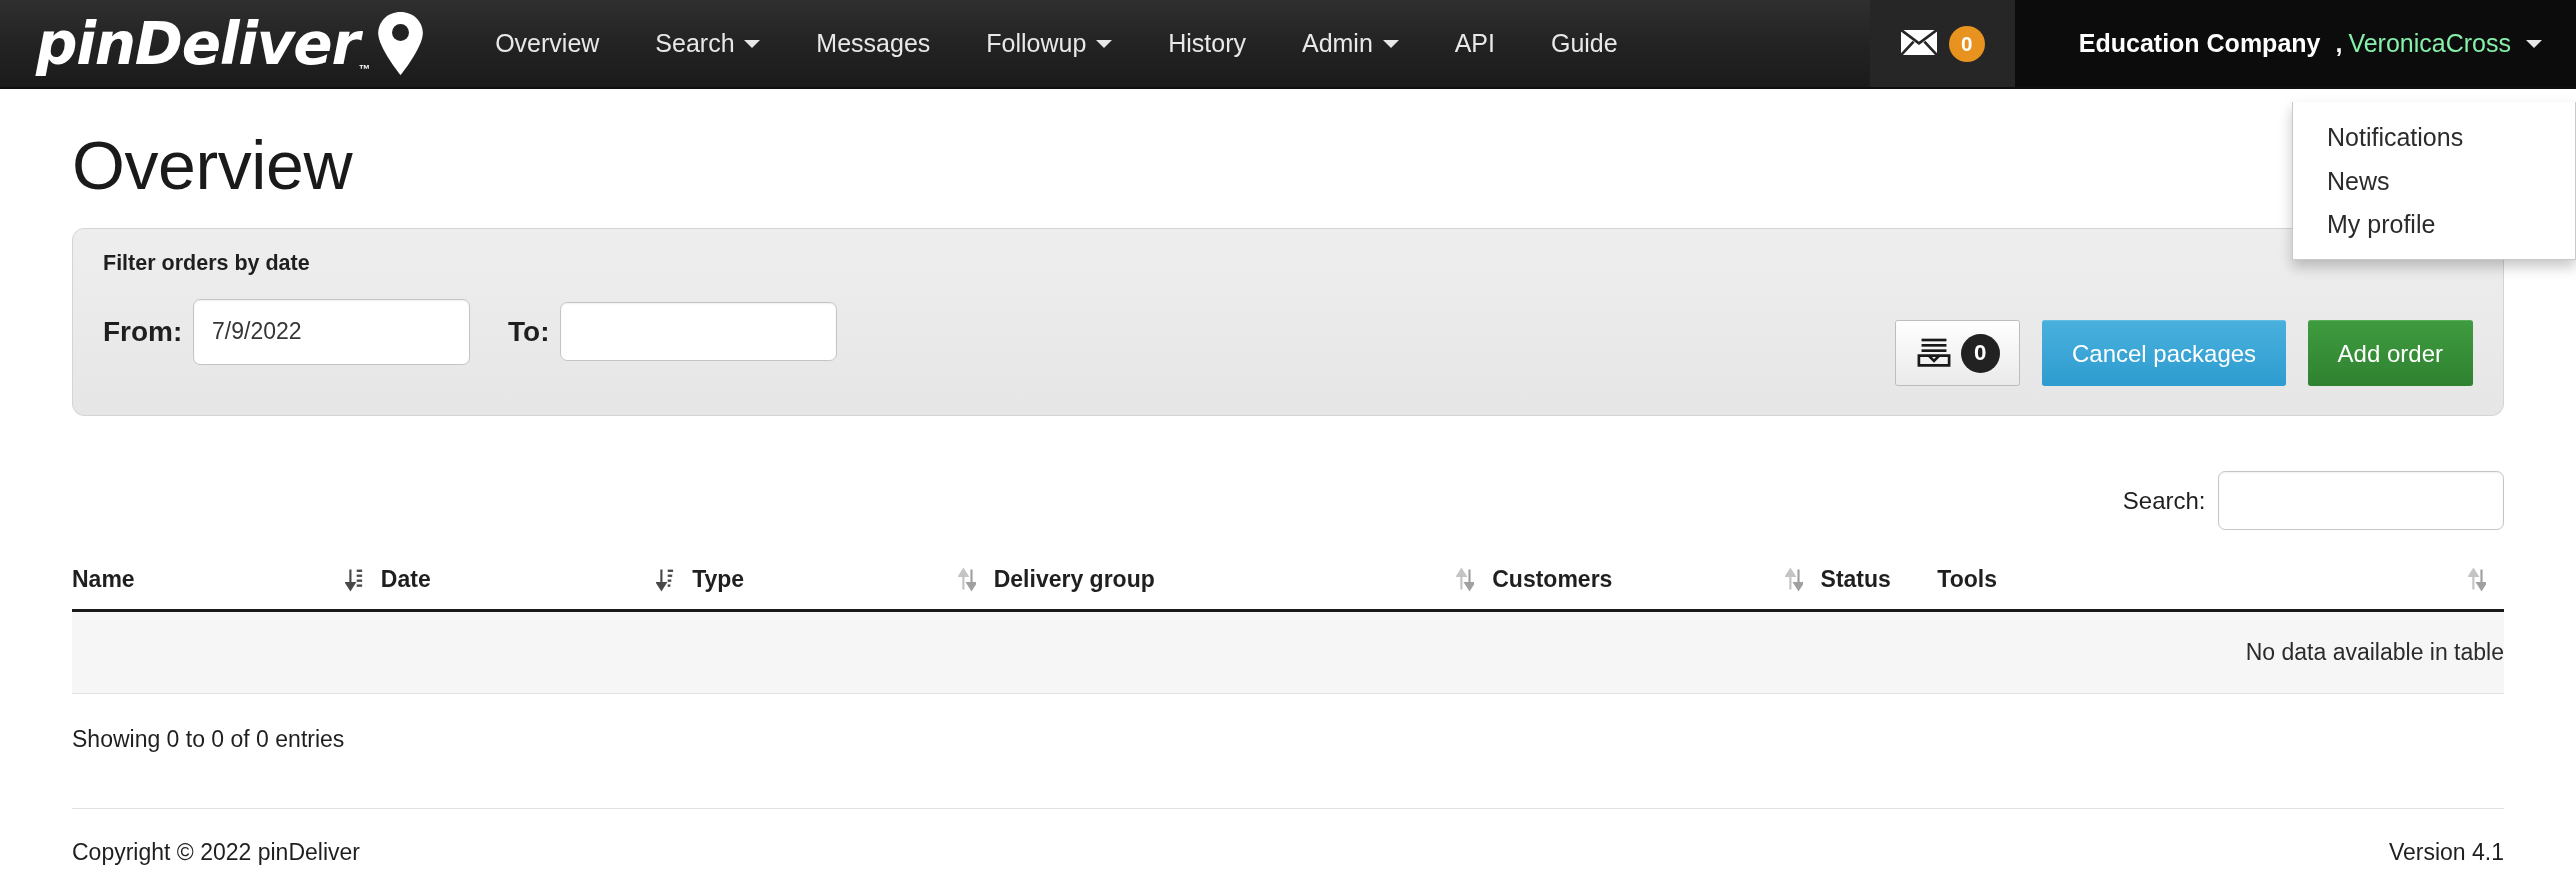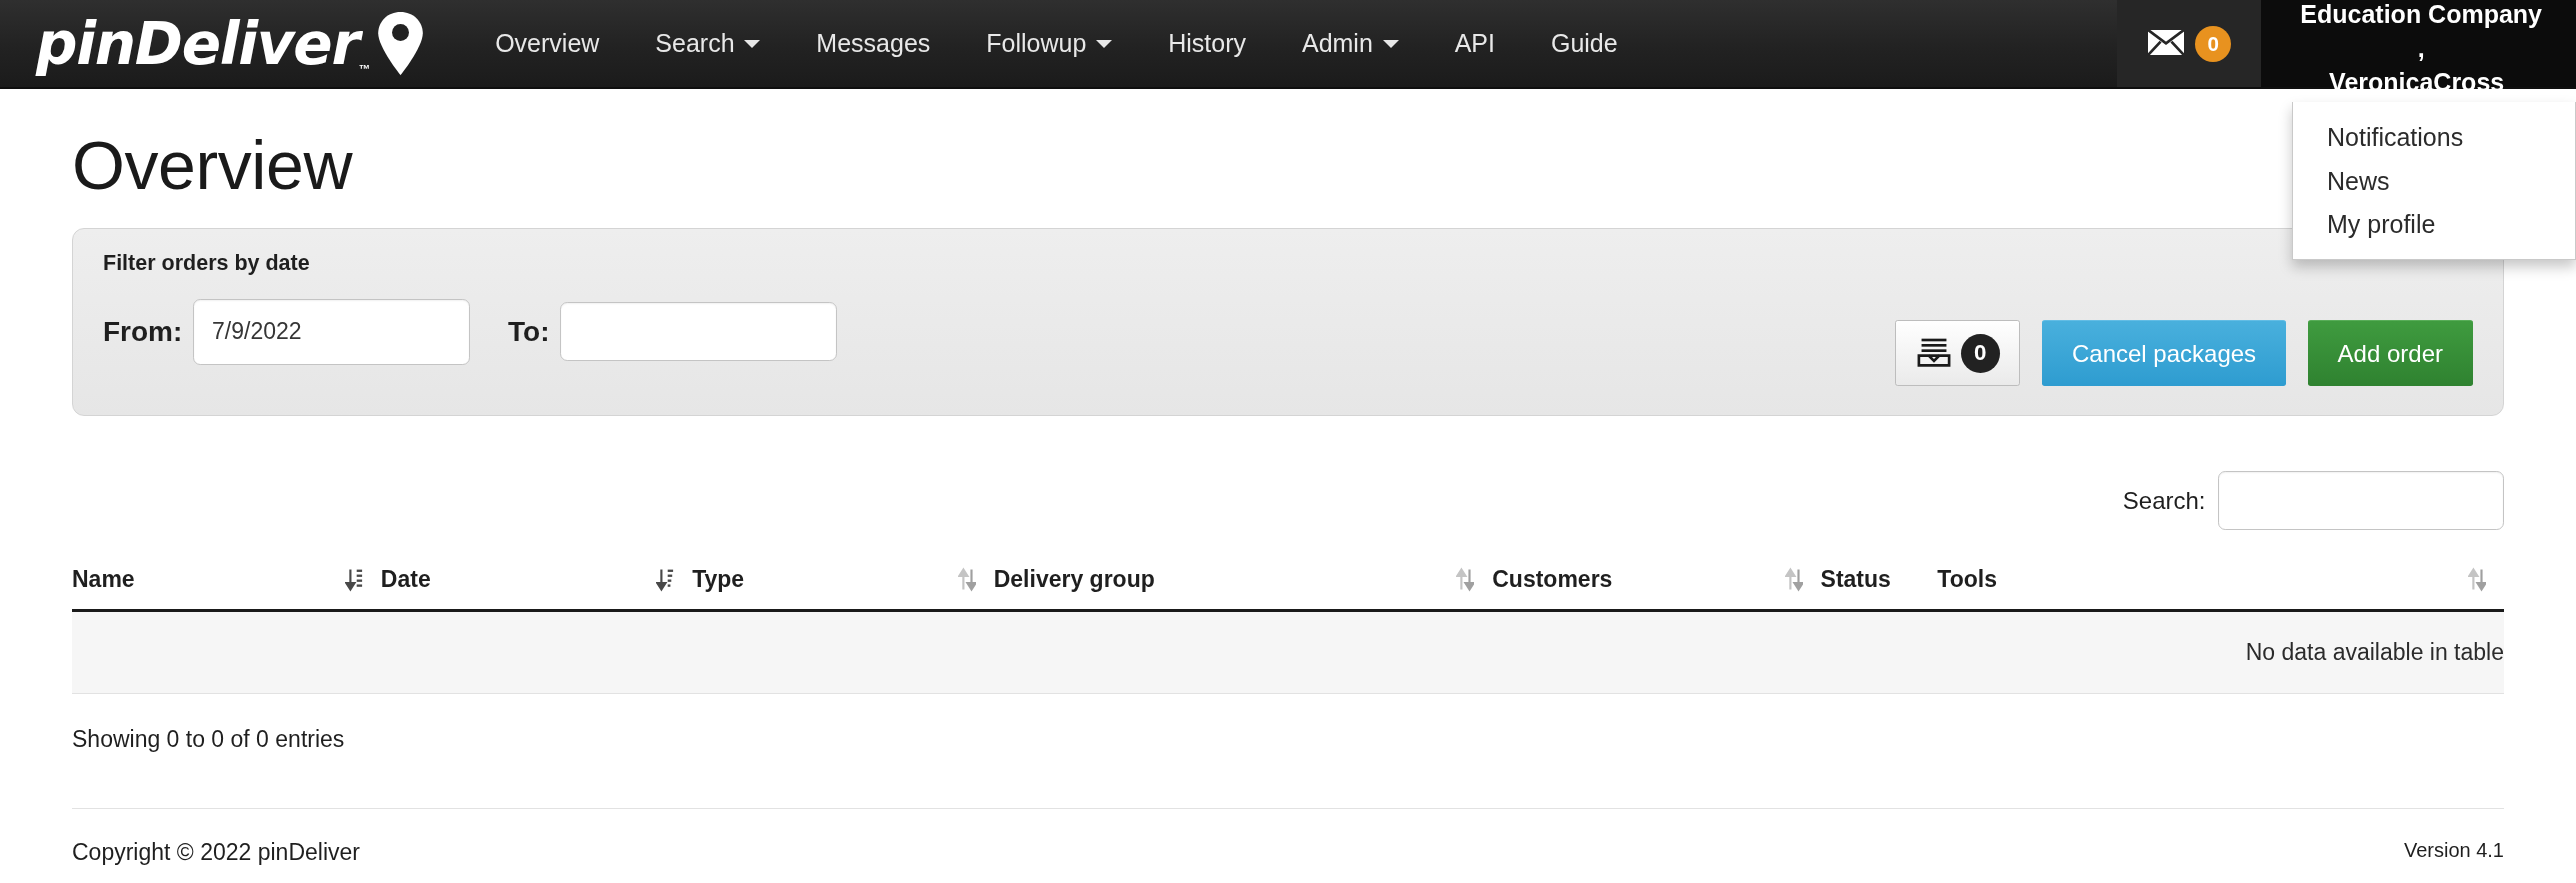--- a/index.html
+++ b/index.html
@@ -94,37 +94,36 @@
     font-size: 20.6px;
     font-weight: bold;
     display: flex;
     align-items: center;
     justify-content: center;
     padding: 0 8px;
   }
   .user-box {
     display: flex;
     align-items: center;
-    gap: 5px;
-    padding: 0 34px 0 39px;
+    gap: 15px;
+    padding: 0 34px 0 64px;
     background: #0c0c0c;
     cursor: pointer;
     position: relative;
-    flex-direction: column;
   }
   .user-company {
     font-size: 25px;
     font-weight: bold;
     color: #ffffff;
     white-space: nowrap;
   }
   .user-name {
     font-size: 25px;
-    font-weight: 700;
-    color: #ffffff;
+    font-weight: 400;
+    color: #86efac;
     white-space: nowrap;
     margin-left: -9px;
     text-align: right;
   }
 
   
   .dropdown {
     position: absolute;
     top: 102px;
     left: 2292px;
@@ -334,21 +333,21 @@
   .footer {
     margin-top: 55px;
     border-top: 0.9px solid #e2e2e2;
     padding-top: 30px;
     display: flex;
     justify-content: space-between;
     align-items: flex-start;
   }
   .footer-left { display: flex; flex-direction: column; gap: 18px; }
   .footer-text { font-size: 23px; color: #1f1f1f; }
-  .footer-version { font-size: 20px; color: #1f1f1f; }
+  .footer-version { font-size: 23px; color: #1f1f1f; }
 </style>
 </head>
 <body>
 
 <div class="navbar">
 
   <div class="brand">
     <span class="brand-wordmark">pinDeliver</span>
     <span class="brand-tm">™</span>
     <span class="brand-pin">

